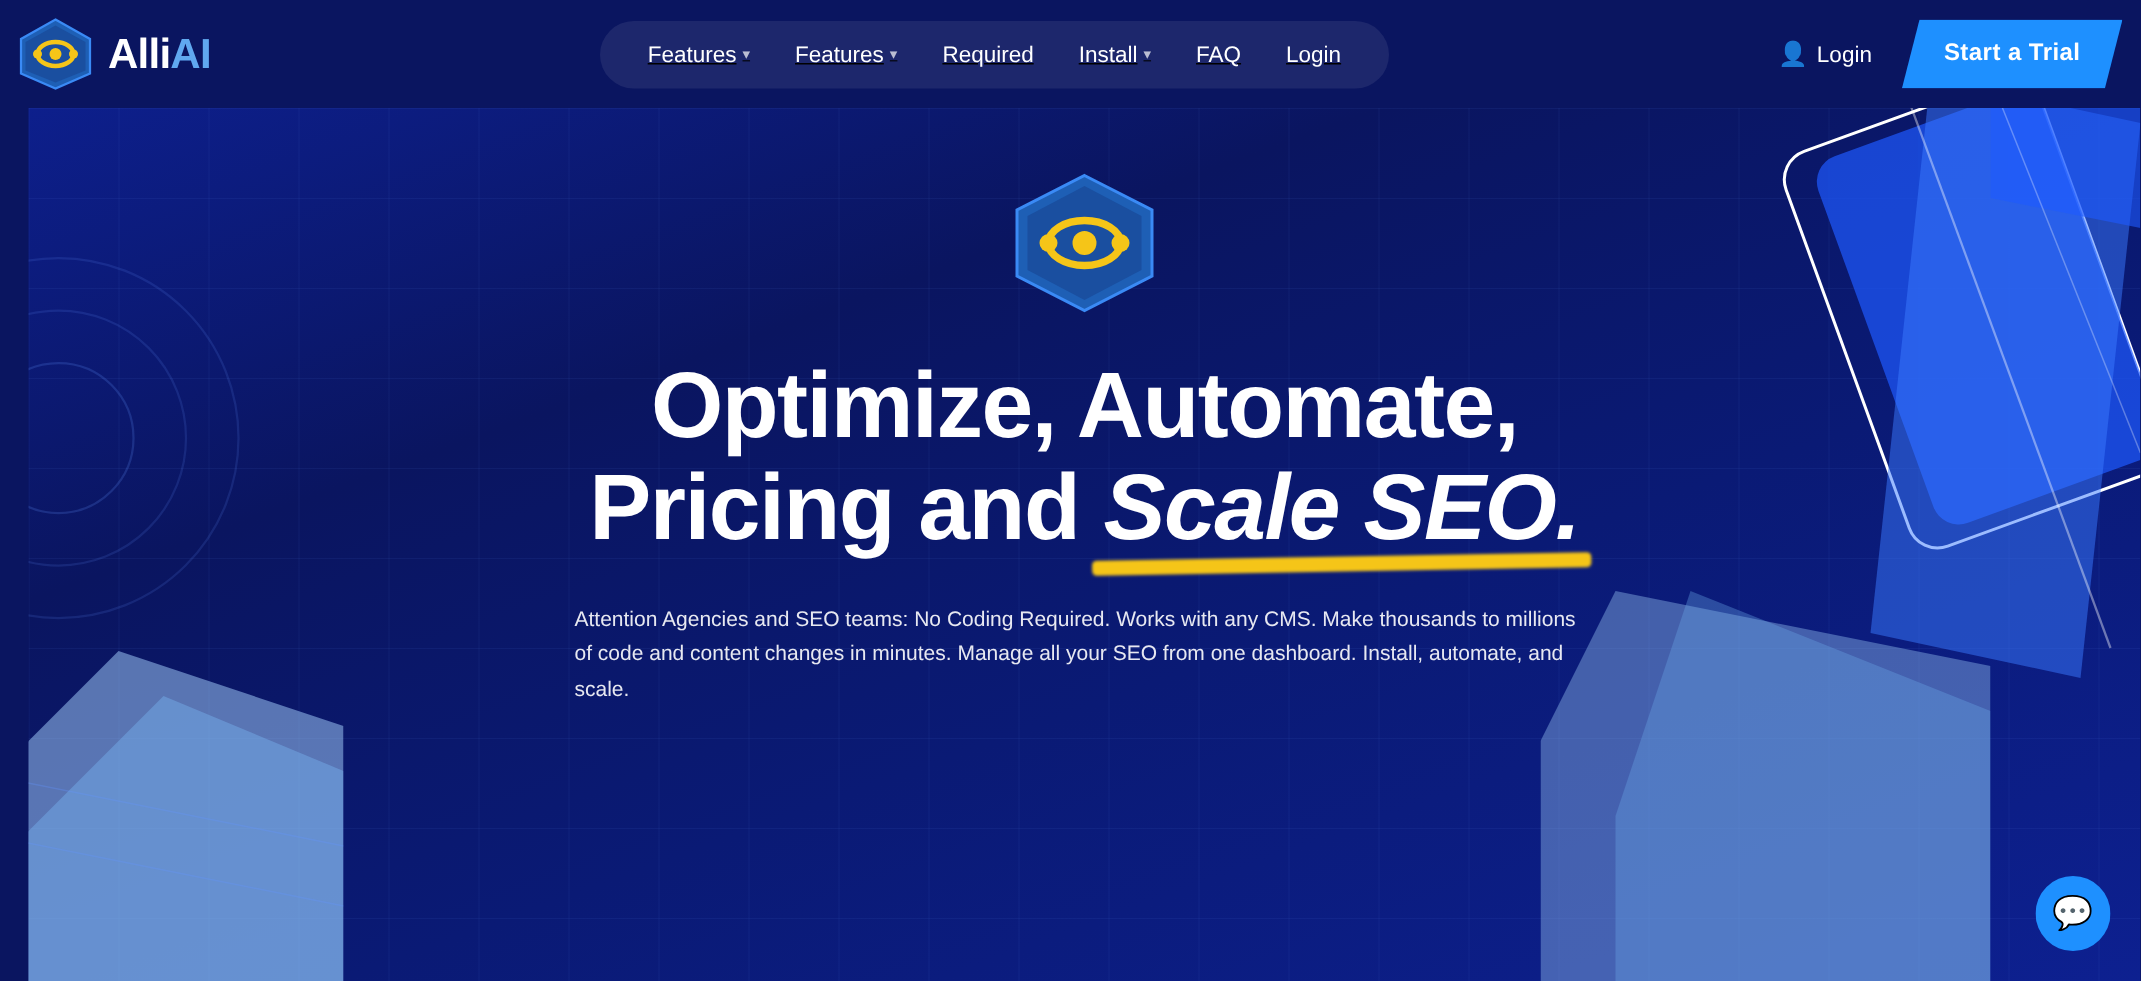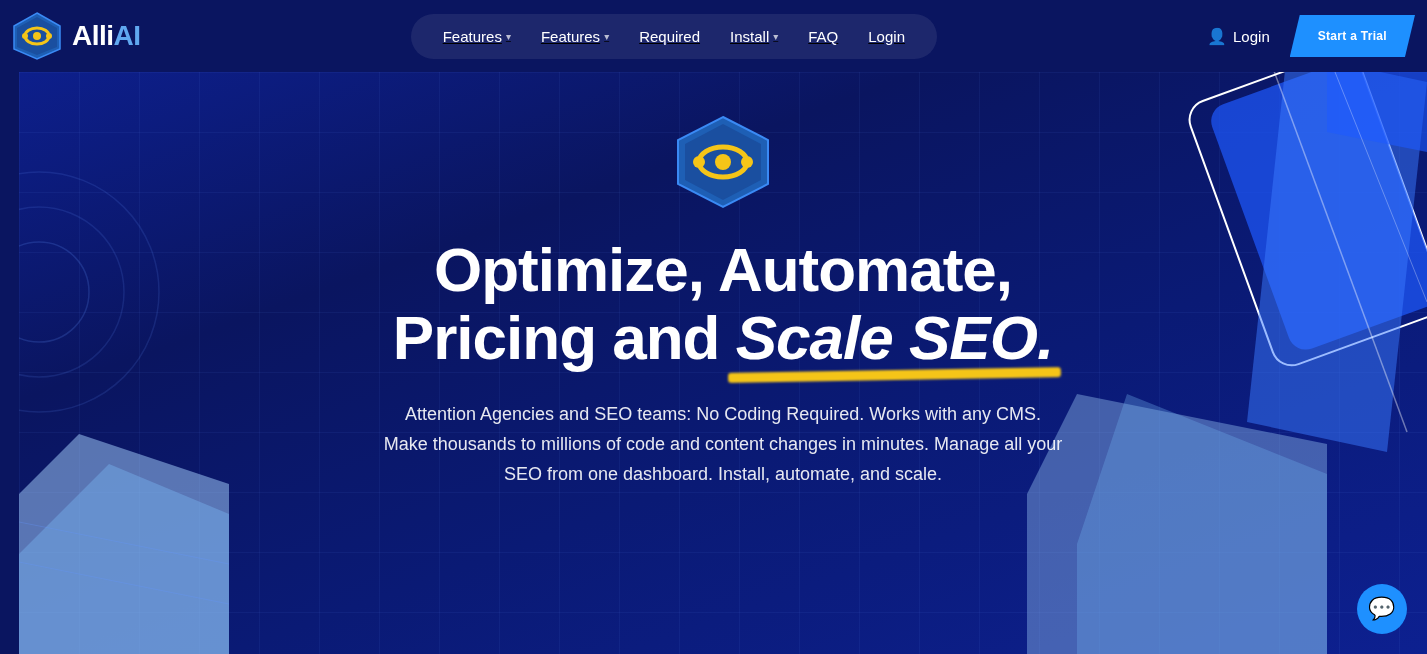--- a/index.html
+++ b/index.html
@@ -91,21 +91,21 @@
       gap: 6px;
       color: white;
       font-size: 15px;
       cursor: pointer;
       text-decoration: none;
     }
 
     .start-trial-btn {
       background: #1e90ff;
       color: white;
-      font-size: 12px;
+      font-size: 16px;
       font-weight: 700;
       padding: 14px 28px;
       border: none;
       cursor: pointer;
       clip-path: polygon(8% 0%, 100% 0%, 92% 100%, 0% 100%);
       white-space: nowrap;
       letter-spacing: 0.3px;
     }
 
     
@@ -200,23 +200,23 @@
       height: 10px;
       background: #f5c518;
       border-radius: 3px;
       transform: rotate(-1deg) scaleX(1.05);
       filter: blur(1px);
     }
 
     .hero-subtext {
       position: relative;
       z-index: 2;
-      text-align: center;
+      text-align: left;
       color: rgba(255,255,255,0.9);
-      font-size: 18px;
+      font-size: 14px;
       line-height: 1.65;
       max-width: 680px;
       margin-bottom: 40px;
     }
 
     .hero-cta {
       position: relative;
       z-index: 2;
       background: #f5c518;
       color: #1a1a1a;

